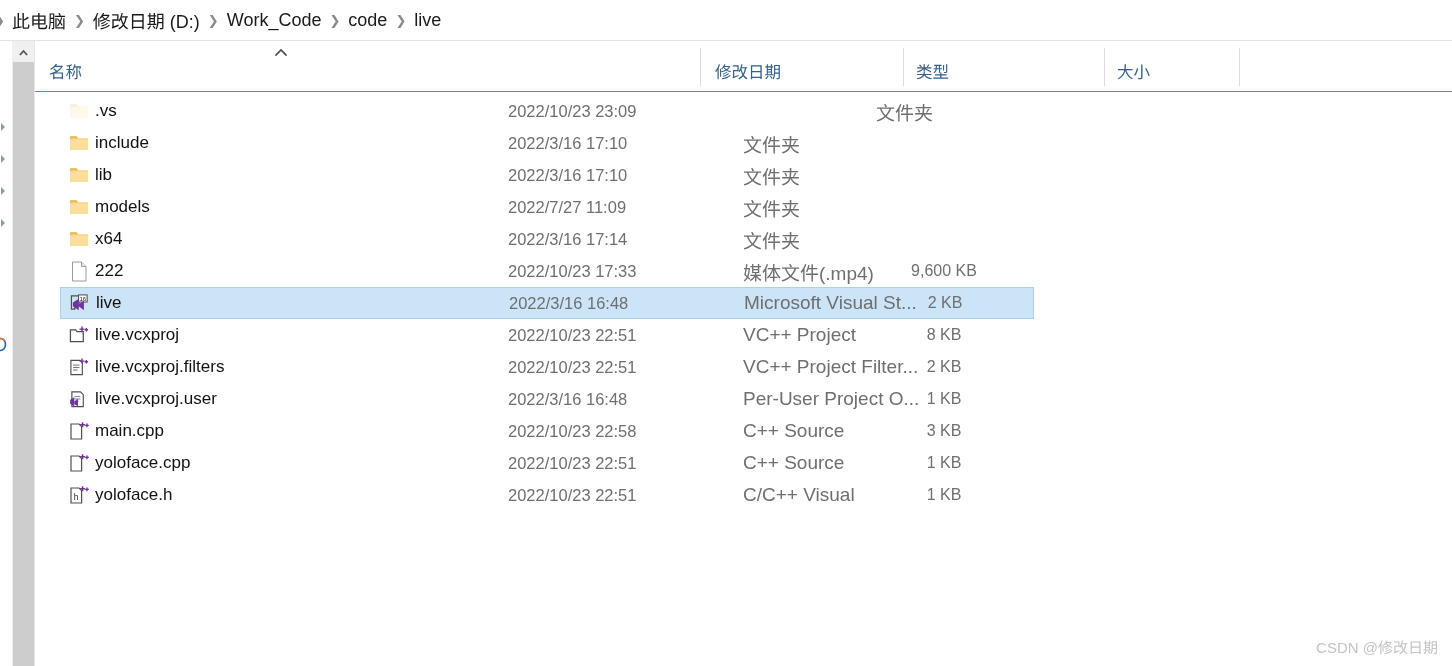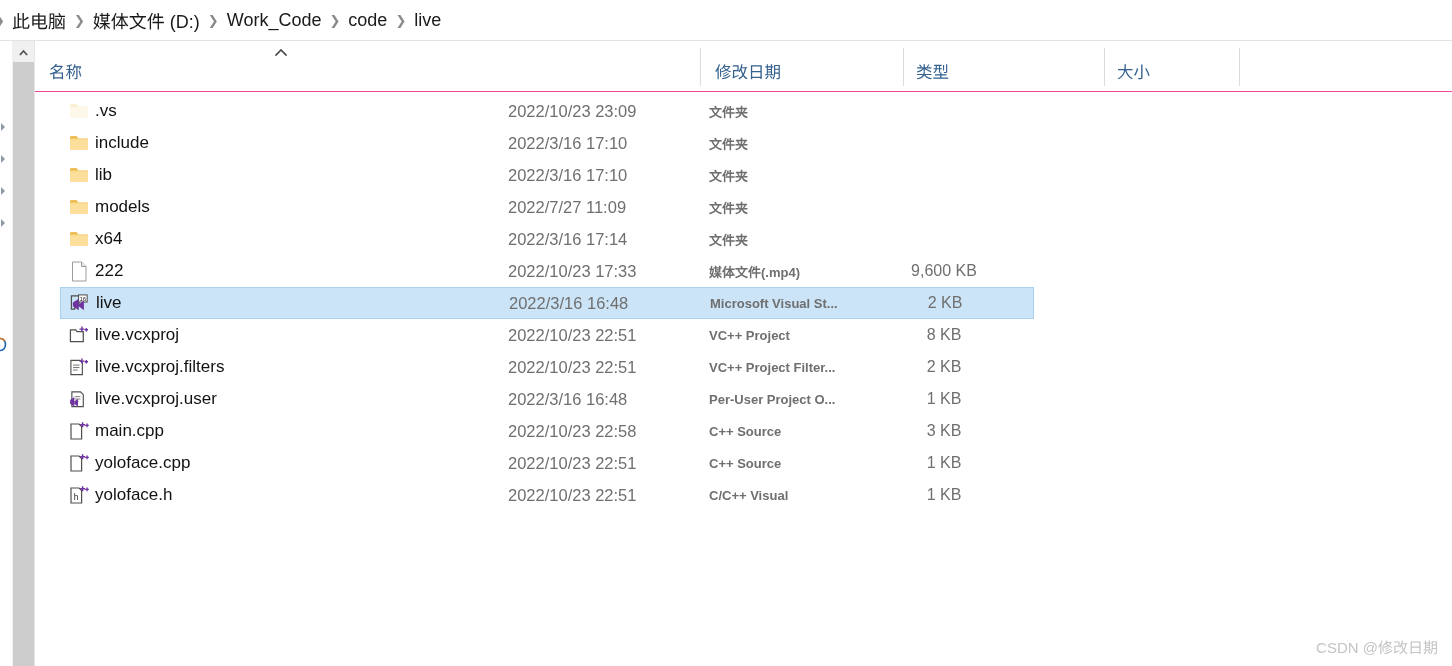--- a/index.html
+++ b/index.html
@@ -199,27 +199,26 @@
   }
   .cell-date {
     position: absolute;
     left: 448px;
     font-size: 16.5px;
     color: #6f6f6f;
     white-space: nowrap;
   }
   .cell-type {
     position: absolute;
-    left: 649px;
+    left: 683px;
     width: 190px;
-    font-size: 13px;
+    font-size: 19px;
     color: #6f6f6f;
     white-space: nowrap;
     overflow: hidden;
-    font-weight: bold;
   }
   .cell-size {
     position: absolute;
     left: 800px;
     width: 168px;
     text-align: center;
     font-size: 16px;
     color: #6f6f6f;
     white-space: nowrap;
   }
@@ -235,21 +234,21 @@
     user-select: none;
   }
 </style>
 </head>
 <body>
 
 <div id="breadcrumb-bar">
   <span class="crumb-sep lead">❯</span>
   <span class="crumb">此电脑</span>
   <span class="crumb-sep">❯</span>
-  <span class="crumb">媒体文件 (D:)</span>
+  <span class="crumb">修改日期 (D:)</span>
   <span class="crumb-sep">❯</span>
   <span class="crumb">Work_Code</span>
   <span class="crumb-sep">❯</span>
   <span class="crumb">code</span>
   <span class="crumb-sep">❯</span>
   <span class="crumb">live</span>
 </div>
 
 <div id="nav-pane-edge">
   <span class="nav-chevron" style="top:81px;">
@@ -315,21 +314,21 @@
     </div>
     <div class="col-divider" style="left:1069px;"></div>
 
     <div class="col-head" style="left:1082px; width:120px;">
       <span class="label">大小</span>
     </div>
     <div class="col-divider" style="left:1204px;"></div>
   </div>
 
   <div id="file-list">
-      <div class="file-row" style="top: 4px;">
+      <div class="file-row" style="top: 4px; text-align: right;">
         <span class="cell-icon">
           <svg width="20" height="18" viewBox="0 0 20 18" opacity="0.55">
             <path d="M1 3.2 A1 1 0 0 1 2 2.2 H7.4 L9.2 4.3 H18 A1 1 0 0 1 19 5.3 V15 A1 1 0 0 1 18 16 H2 A1 1 0 0 1 1 15 Z" fill="#fcefc9"></path>
             <path d="M1 5.6 H19 V15 A1 1 0 0 1 18 16 H2 A1 1 0 0 1 1 15 Z" fill="#fdf3d8"></path>
             <path d="M1 3.2 A1 1 0 0 1 2 2.2 H7.4 L9.2 4.3 H2 A1 1 0 0 0 1 5.3 Z" fill="#f3dea9"></path>
           </svg>
         </span>
         <span class="cell-name">.vs</span>
         <span class="cell-date">2022/10/23 23:09</span>
         <span class="cell-type">文件夹</span>

